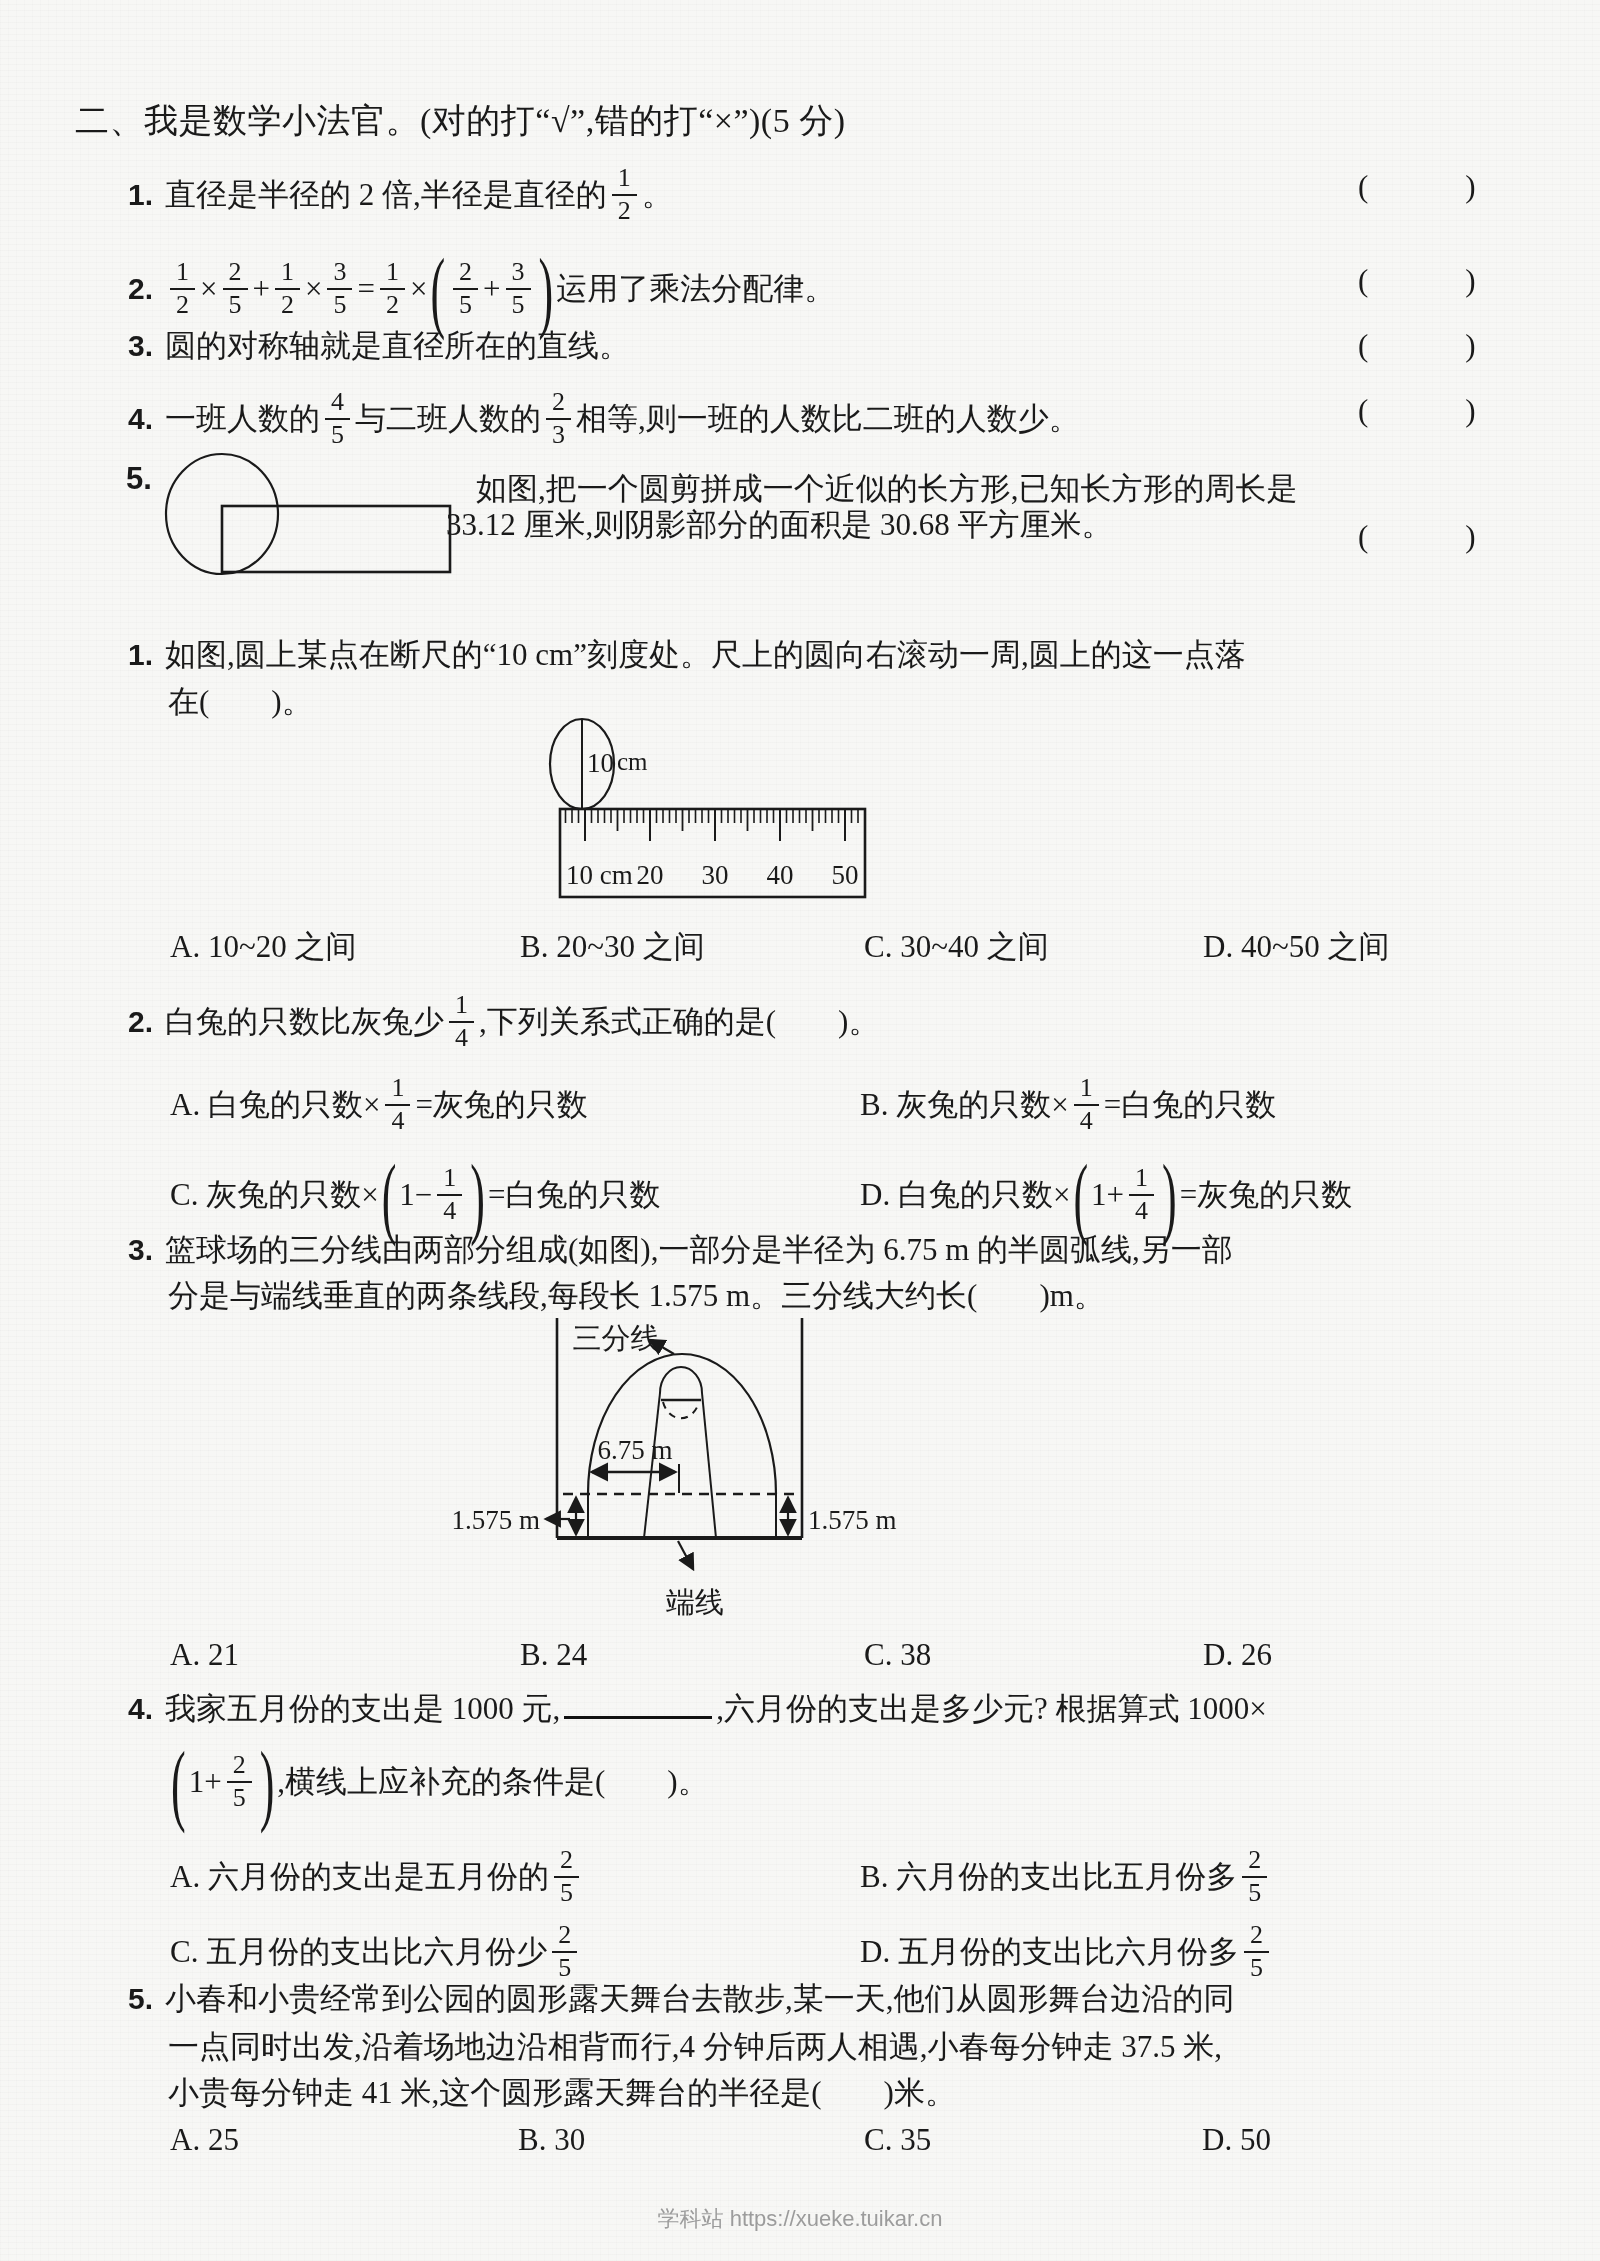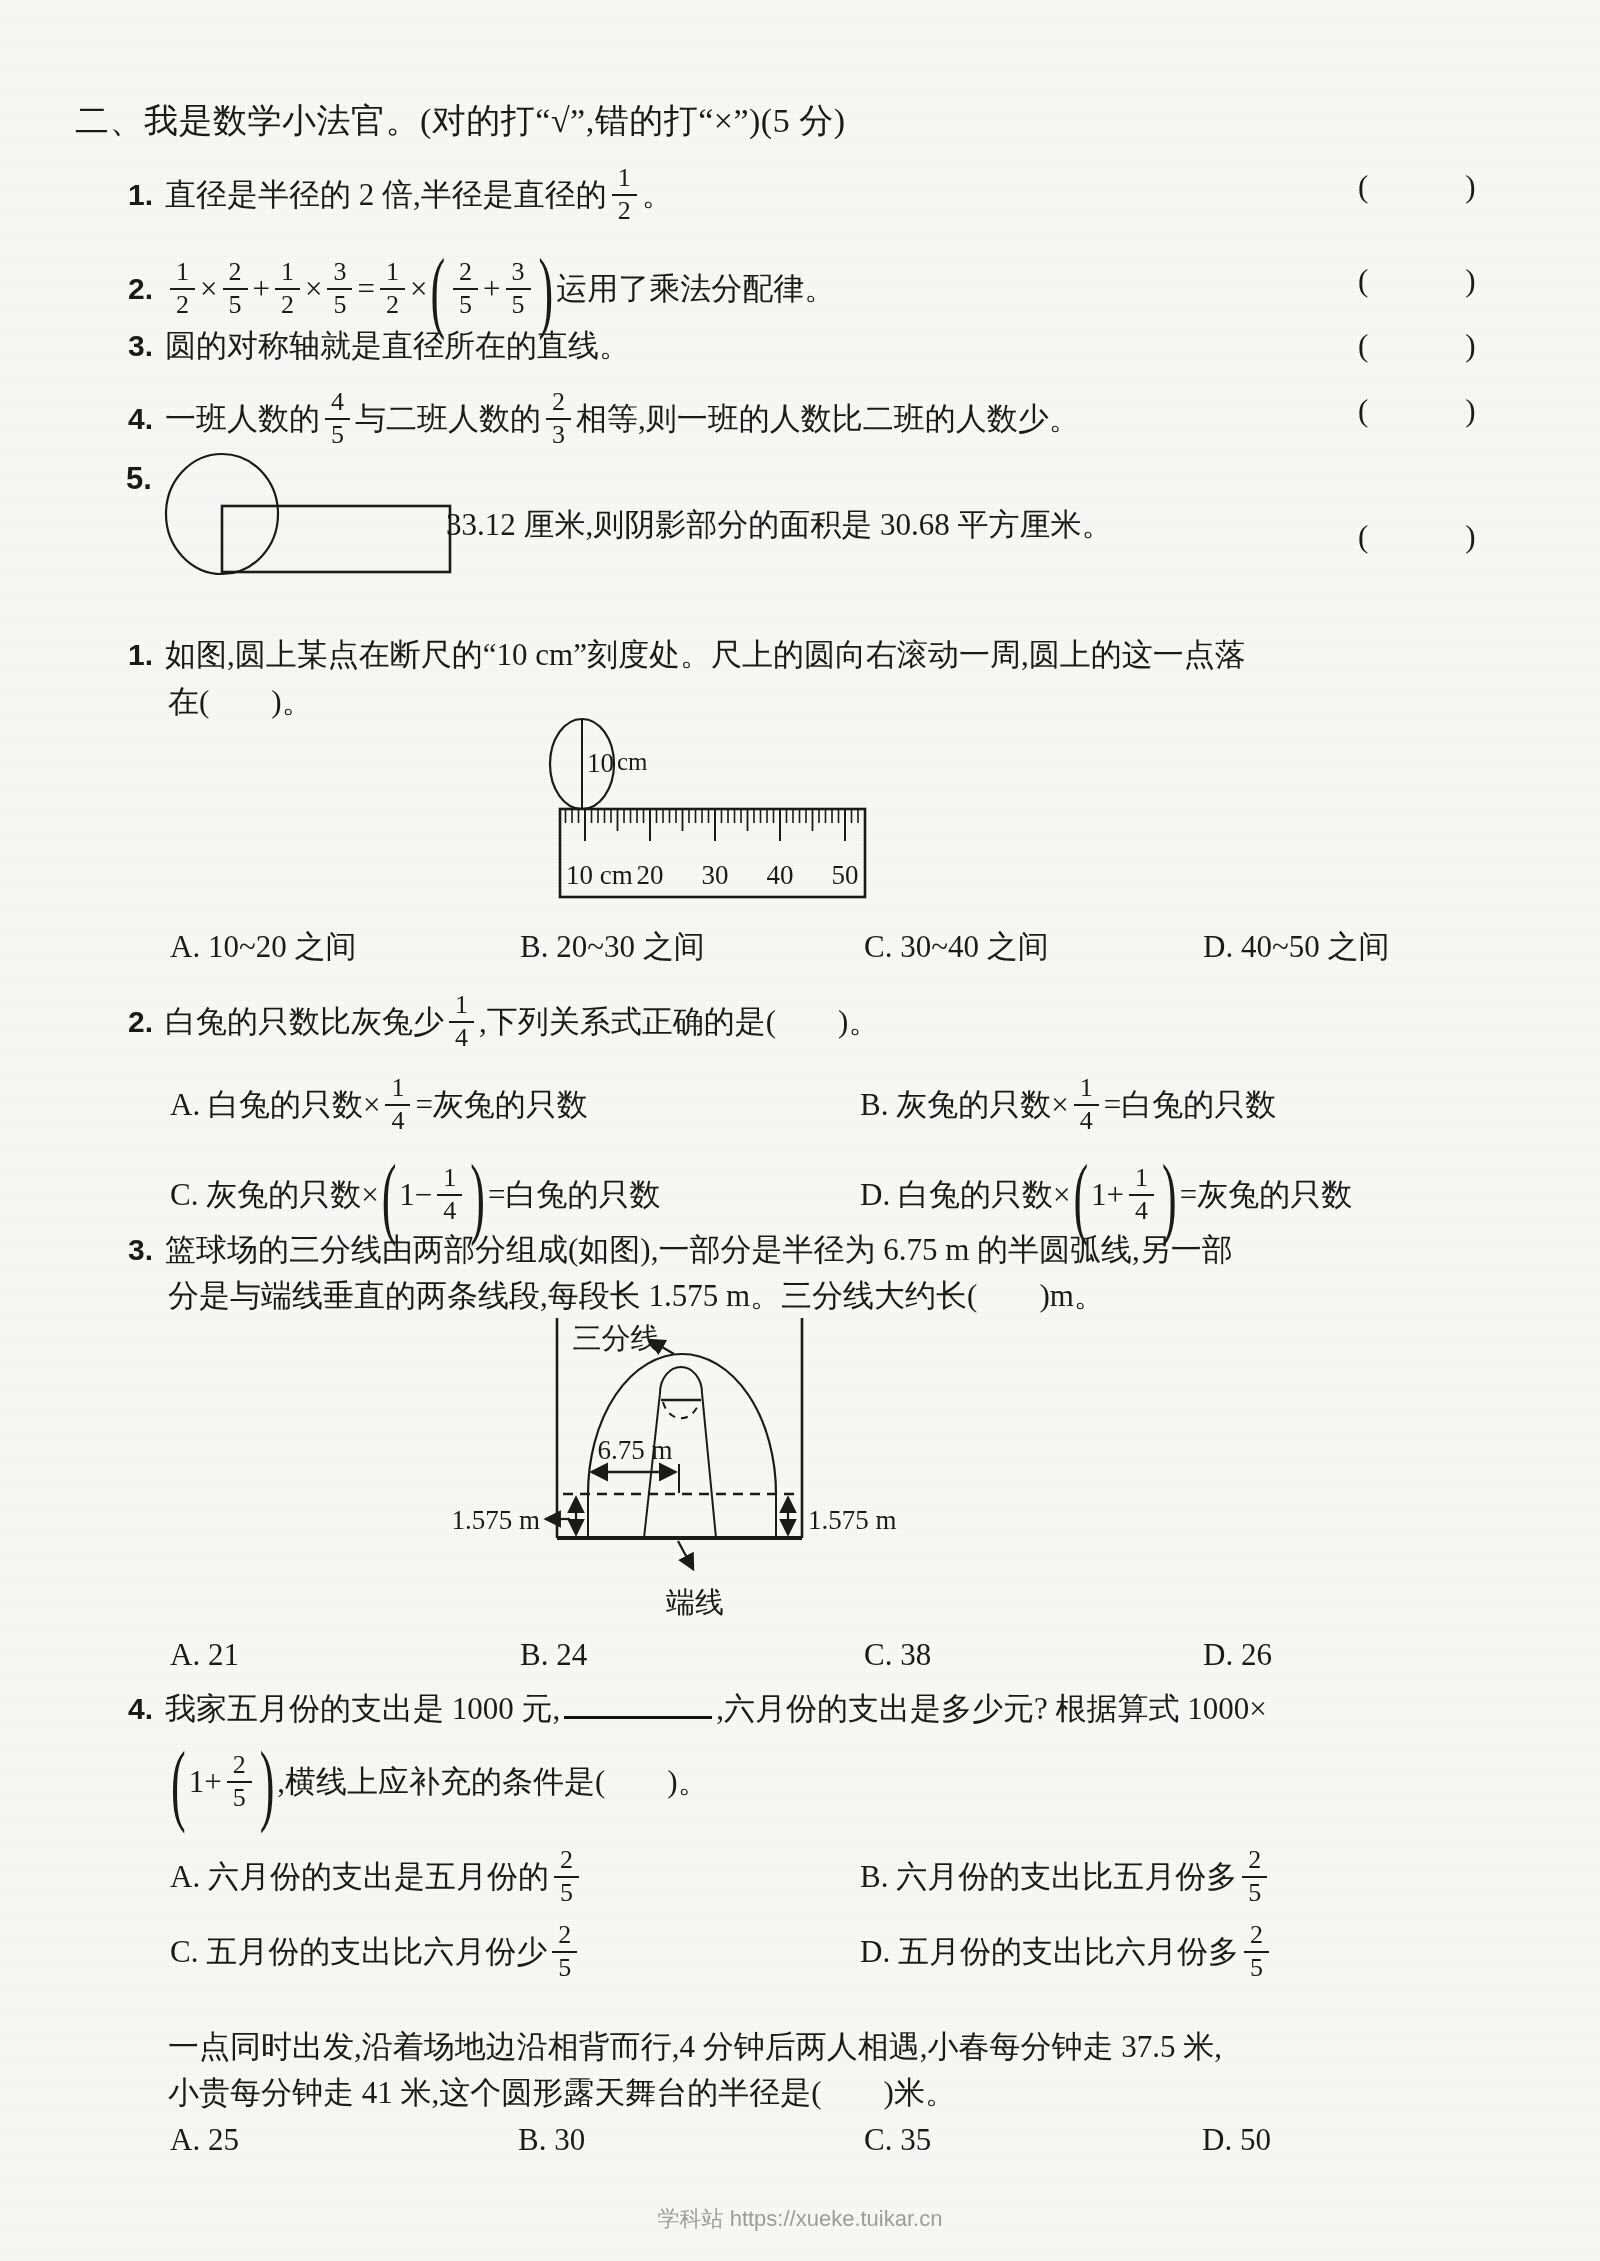--- a/index.html
+++ b/index.html
@@ -60,20 +60,21 @@
   <div class="row" style="top:392px;left:128px">
     <span class="qn">4.</span><span>一班人数的</span><span class="frac"><span class="fn">4</span><span class="fd">5</span></span><span>与二班人数的</span><span class="frac"><span class="fn">2</span><span class="fd">3</span></span><span>相等,则一班的人数比二班的人数少。</span>
   </div>
   <span class="row ans" style="top:392px">(　　　)</span>
 
   <div class="row qn" style="top:460px;left:126px;font-size:31px">5.</div>
   <svg style="left:155px;top:448px" width="310" height="138" viewBox="0 0 310 138">
     <ellipse cx="67" cy="66" rx="56" ry="60" fill="none" stroke="#1a1a1a" stroke-width="2.2"></ellipse>
     <rect x="67" y="58" width="228" height="66" fill="none" stroke="#1a1a1a" stroke-width="2.6"></rect>
   </svg>
+  <div class="row" style="top:470px;left:476px">如图,把一个圆剪拼成一个近似的长方形,已知长方形的周长是</div>
   <div class="row" style="top:506px;left:446px">33.12 厘米,则阴影部分的面积是 30.68 平方厘米。</div>
   <span class="row ans" style="top:518px">(　　　)</span>
 
 
   <div class="row" style="top:636px;left:128px">
     <span class="qn">1.</span><span>如图,圆上某点在断尺的“10 cm”刻度处。尺上的圆向右滚动一周,圆上的这一点落</span>
   </div>
   <div class="row" style="top:683px;left:168px">在(　　)。</div>
 
   <svg style="left:540px;top:712px" width="345" height="195" viewBox="0 0 345 195">
@@ -154,20 +155,23 @@
   </div>
   <div class="row" style="top:1755px;left:168px">
     <span class="bigp">(</span><span>1+</span><span class="frac"><span class="fn">2</span><span class="fd">5</span></span><span class="bigp">)</span><span>,横线上应补充的条件是(　　)。</span>
   </div>
 
   <span class="opt" style="top:1850px;left:170px"><span>A. 六月份的支出是五月份的</span><span class="frac"><span class="fn">2</span><span class="fd">5</span></span></span>
   <span class="opt" style="top:1850px;left:860px"><span>B. 六月份的支出比五月份多</span><span class="frac"><span class="fn">2</span><span class="fd">5</span></span></span>
   <span class="opt" style="top:1925px;left:170px"><span>C. 五月份的支出比六月份少</span><span class="frac"><span class="fn">2</span><span class="fd">5</span></span></span>
   <span class="opt" style="top:1925px;left:860px"><span>D. 五月份的支出比六月份多</span><span class="frac"><span class="fn">2</span><span class="fd">5</span></span></span>
 
+  <div class="row" style="top:1980px;left:128px">
+    <span class="qn">5.</span><span>小春和小贵经常到公园的圆形露天舞台去散步,某一天,他们从圆形舞台边沿的同</span>
+  </div>
   <div class="row" style="top:2028px;left:168px">一点同时出发,沿着场地边沿相背而行,4 分钟后两人相遇,小春每分钟走 37.5 米,</div>
   <div class="row" style="top:2074px;left:168px">小贵每分钟走 41 米,这个圆形露天舞台的半径是(　　)米。</div>
 
   <span class="opt" style="top:2121px;left:170px">A. 25</span>
   <span class="opt" style="top:2121px;left:518px">B. 30</span>
   <span class="opt" style="top:2121px;left:864px">C. 35</span>
   <span class="opt" style="top:2121px;left:1202px">D. 50</span>
 
   <div class="footer" style="top:2205px">学科站 https://xueke.tuikar.cn</div>
 </div>

